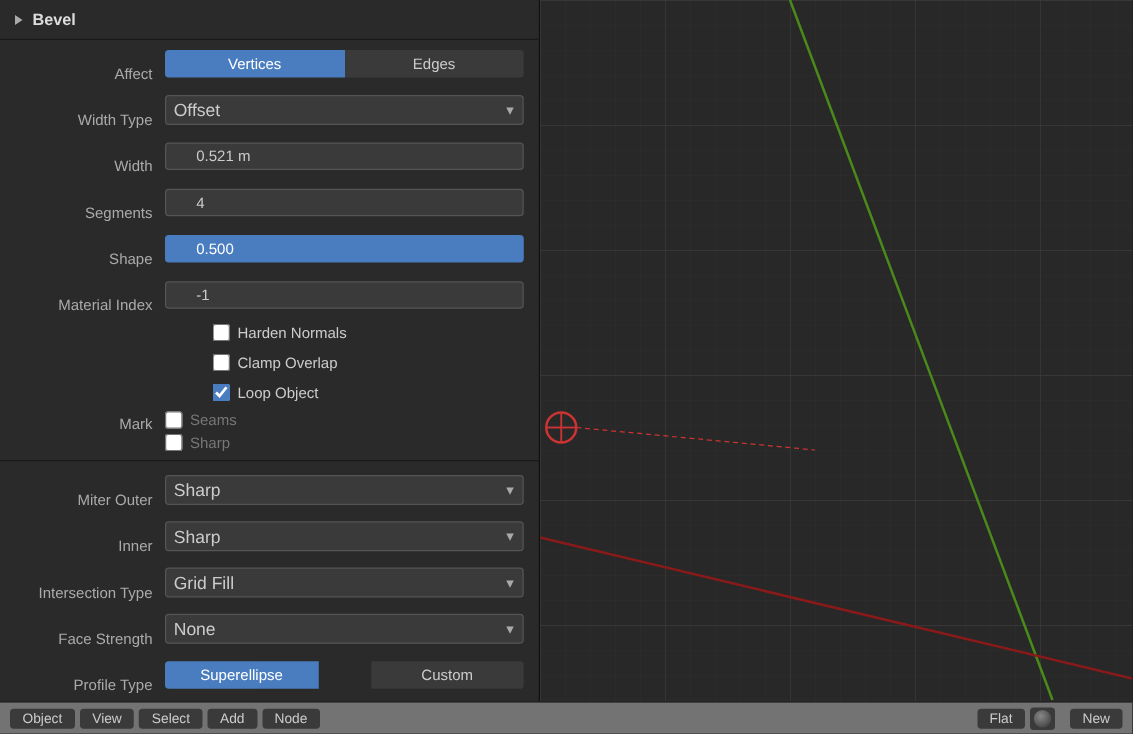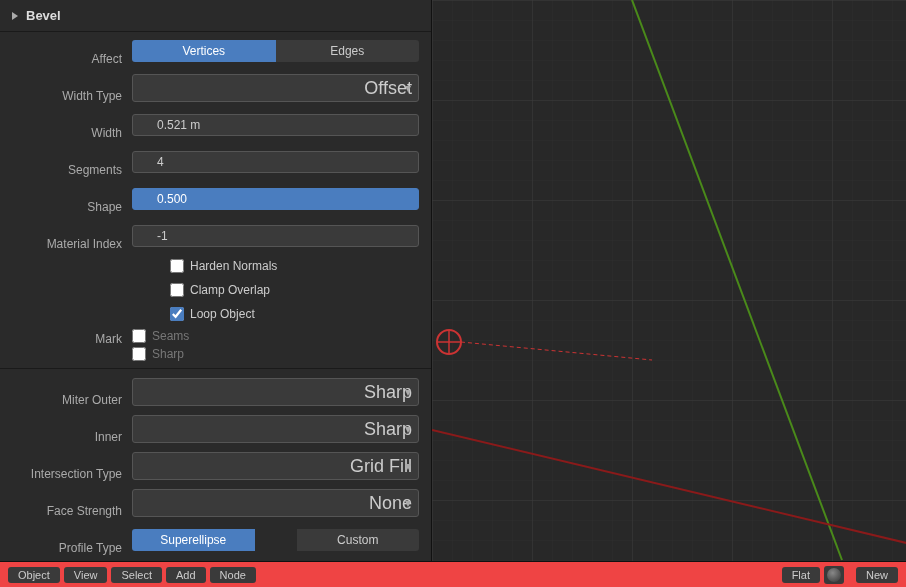--- a/index.html
+++ b/index.html
@@ -102,29 +102,28 @@
     .toggle-btn:last-child {
       border-radius: 0 3px 3px 0;
     }
 
     
     .dropdown {
       width: 100%;
       background: #3a3a3a;
       border: 1px solid #555;
       color: #ccc;
-      font-size: 18px;
+      font-size: 14px;
       font-family: inherit;
       padding: 3px 6px;
       border-radius: 3px;
       cursor: pointer;
       appearance: none;
       -webkit-appearance: none;
       position: relative;
-      text-align: right;
     }
     .dropdown-wrapper {
       position: relative;
       width: 100%;
     }
     .dropdown-wrapper::after {
       content: '▾';
       position: absolute;
       right: 8px;
       top: 50%;
@@ -220,21 +219,21 @@
     
     .grid-canvas {
       position: absolute;
       top: 0; left: 0;
       width: 100%; height: 100%;
     }
 
     
     .bottom-bar {
       height: 26px;
-      background: #ef4444;
+      background: #737373;
       display: flex;
       align-items: center;
       padding: 0 8px;
       gap: 4px;
       border-top: 1px solid #111;
     }
     .bottom-btn {
       padding: 2px 10px;
       background: #3a3a3a;
       border: none;

